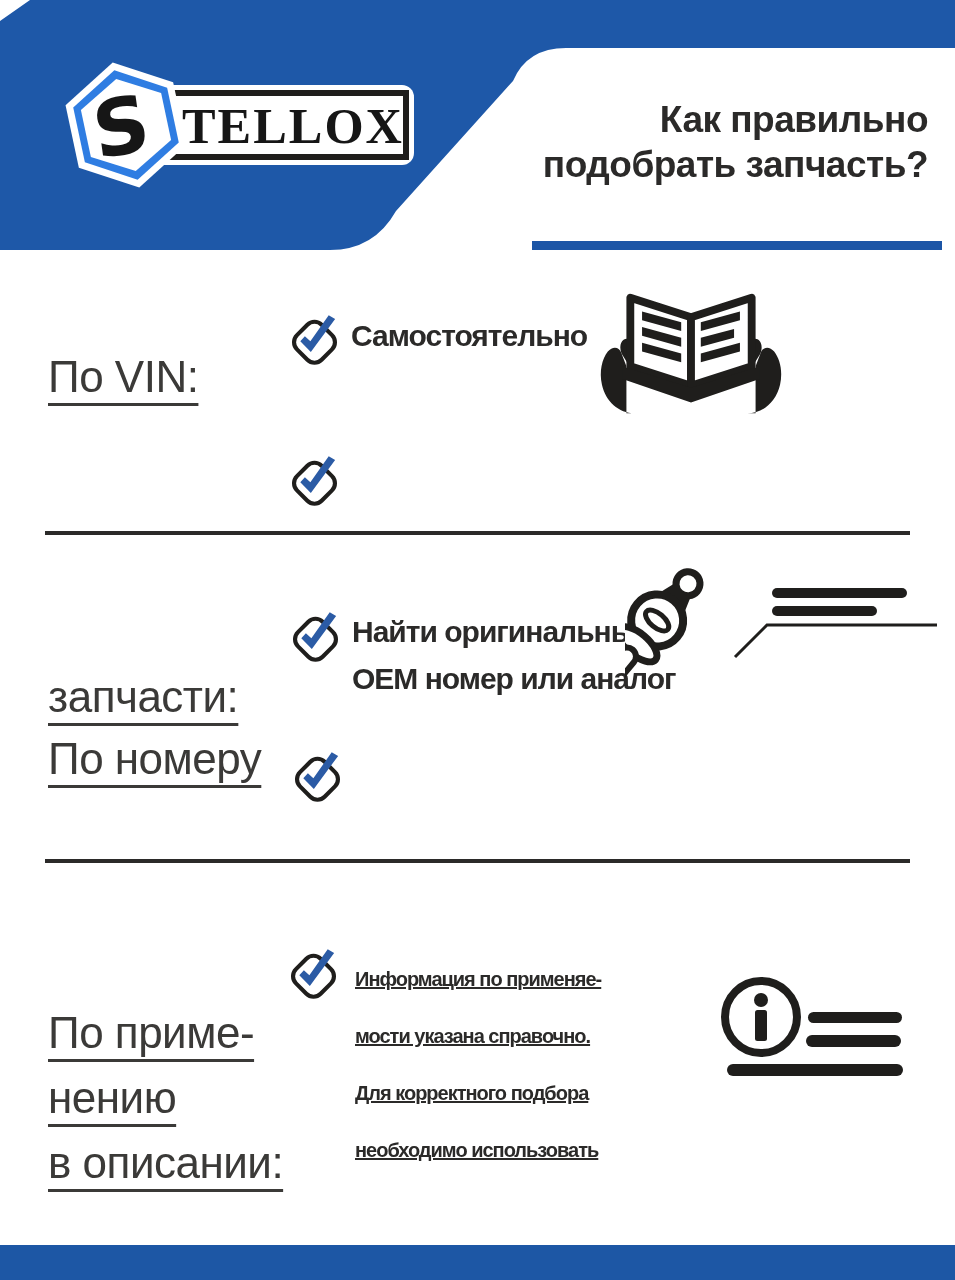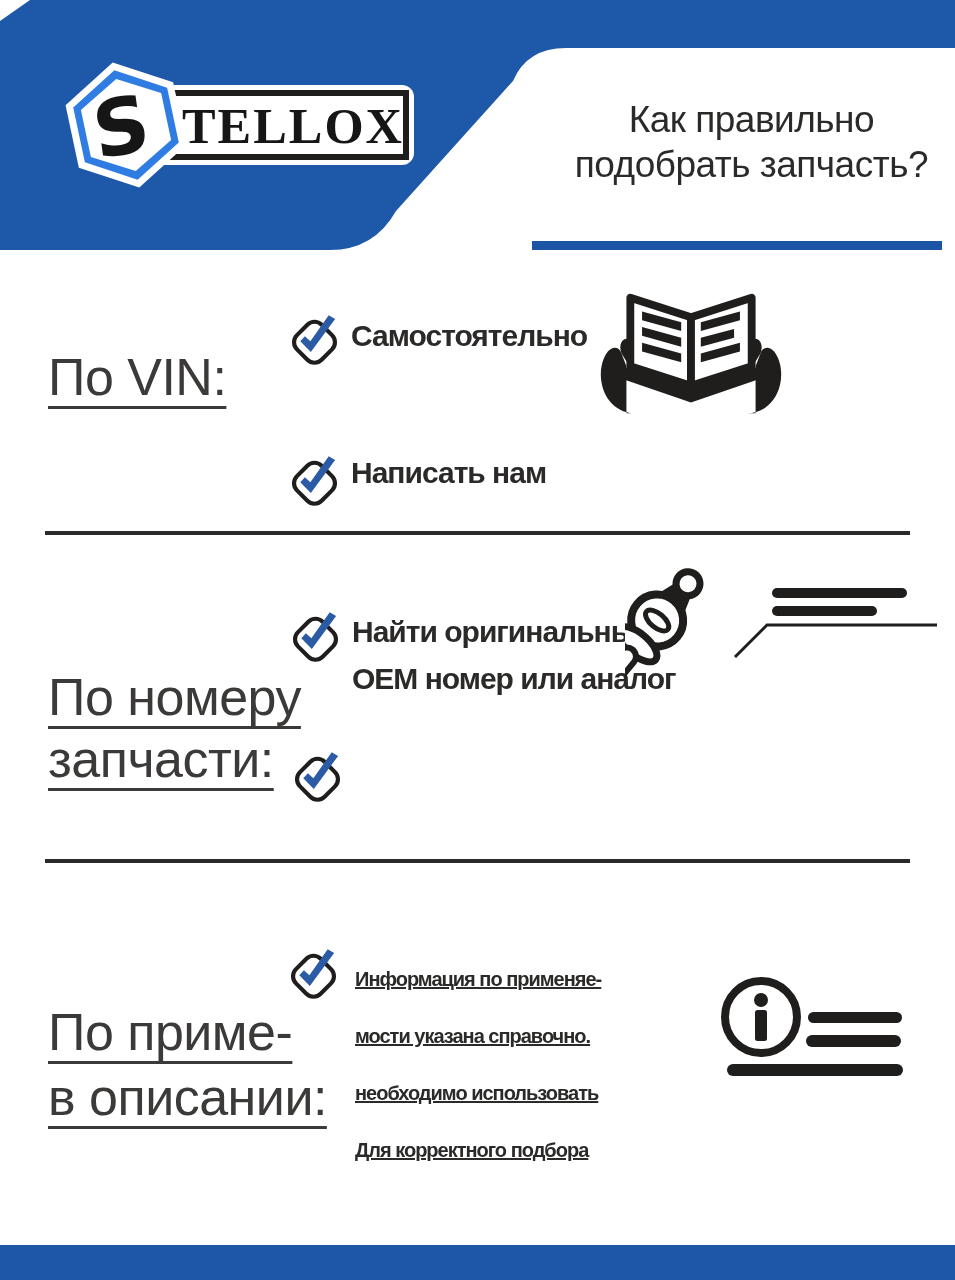--- a/index.html
+++ b/index.html
@@ -4,32 +4,32 @@
 <style>
   html,body{margin:0;padding:0;background:#e8e8e8;}
   .canvas{
     position:relative;width:955px;height:1280px;margin:0 auto;
     background:#ffffff;overflow:hidden;
     font-family:"Liberation Sans",sans-serif;color:var(--text_dark);
   }
   .abs{position:absolute;}
   
   .title{
-    position:absolute;right:27px;top:97px;text-align:center;
-    font-size:37px;font-weight:400;line-height:45px;letter-spacing:-0.5px;
+    position:absolute;right:27px;top:97px;text-align:right;
+    font-size:37px;font-weight:700;line-height:45px;letter-spacing:-0.5px;
     color:var(--text_dark);
   }
   .title span{display:block;}
   .title-bar{
     position:absolute;left:532px;top:241px;width:410px;height:9px;
     background:var(--underline_bar_blue);
   }
   
   .sec-heading{
-    position:absolute;font-size:52px;font-weight:400;letter-spacing:-0.5px;
+    position:absolute;font-size:44px;font-weight:400;letter-spacing:-0.5px;
     color:var(--heading_gray);
   }
   .hline{
     display:block;text-decoration:underline;
     text-decoration-thickness:3px;text-underline-offset:11px;
     text-decoration-color:var(--heading_gray);
   }
   .item-text{
     position:absolute;font-size:30px;font-weight:700;letter-spacing:-1px;
     color:var(--text_dark);
@@ -92,23 +92,20 @@
     <path d="M14.5 34 L26 45.5 L52.5 9.5 L45.5 5.5 L25.5 34 L19.5 28.5 Z" class="check-fill"></path>
   </svg>
   <div class="item-text lh52" style="left:351px;top:310px">
     <span>Самостоятельно</span>
   </div>
 
   <svg class="abs" style="left:287px;top:451px" width="55" height="59" viewBox="0 0 60 64">
     <rect x="11" y="16" width="38" height="38" rx="11" transform="rotate(45 30 35)" class="white-fill ink-stroke" stroke-width="4.5"></rect>
     <path d="M14.5 34 L26 45.5 L52.5 9.5 L45.5 5.5 L25.5 34 L19.5 28.5 Z" class="check-fill"></path>
   </svg>
-  <div class="item-text lh52" style="left:351px;top:447px">
-    <span>Написать нам</span>
-  </div>
 
   <svg class="abs" style="left:593px;top:284px" width="196" height="137" viewBox="0 0 200 140">
     <g class="ink-fill">
       <path d="M46,132 C28,134 13,121 9,103 C6,89 9,77 15,69 C20,63 27,64 29,71 L34,84 L34,132 Z"></path>
       <path d="M29,71 C24,57 36,51 41,61 L50,78 L42,92 Z"></path>
       <g transform="translate(200,0) scale(-1,1)">
         <path d="M46,132 C28,134 13,121 9,103 C6,89 9,77 15,69 C20,63 27,64 29,71 L34,84 L34,132 Z"></path>
         <path d="M29,71 C24,57 36,51 41,61 L50,78 L42,92 Z"></path>
       </g>
     </g>
@@ -121,22 +118,22 @@
       <polygon points="110,39 150,28 150,37 110,48"></polygon>
       <polygon points="110,55 144,46 144,55 110,64"></polygon>
       <polygon points="110,71 150,60 150,69 110,80"></polygon>
       <polygon points="30,84 100,106 170,84 170,97 100,121 30,97"></polygon>
     </g>
   </svg>
 
   <div class="divider" style="top:531px"></div>
 
   <div class="sec-heading" style="left:48px;top:666px;line-height:62px">
+    <span class="hline">запчасти:</span>
     <span class="hline">По номеру</span>
-    <span class="hline">запчасти:</span>
   </div>
 
   <svg class="abs" style="left:288px;top:607px" width="55" height="59" viewBox="0 0 60 64">
     <rect x="11" y="16" width="38" height="38" rx="11" transform="rotate(45 30 35)" class="white-fill ink-stroke" stroke-width="4.5"></rect>
     <path d="M14.5 34 L26 45.5 L52.5 9.5 L45.5 5.5 L25.5 34 L19.5 28.5 Z" class="check-fill"></path>
   </svg>
   <div class="item-text lh47" style="left:352px;top:608px">
     <span>Найти оригинальный</span>
     <span>OEM номер или аналог</span>
   </div>
@@ -160,32 +157,33 @@
       <ellipse cx="0" cy="165" rx="28" ry="13" class="white-fill ink-stroke" stroke-width="7"></ellipse>
       <ellipse cx="0" cy="186" rx="22" ry="10" class="white-fill ink-stroke" stroke-width="6"></ellipse>
       <rect x="-17" y="192" width="34" height="30" rx="7" class="ink-fill"></rect>
     </g>
   </svg>
 
   <div class="divider" style="top:859px"></div>
 
   <div class="sec-heading" style="left:48px;top:1000px;line-height:65px">
     <span class="hline">По приме-</span>
+    <span class="hline">нению</span>
     <span class="hline">в описании:</span>
   </div>
 
   <svg class="abs" style="left:286px;top:944px" width="55" height="59" viewBox="0 0 60 64">
     <rect x="11" y="16" width="38" height="38" rx="11" transform="rotate(45 30 35)" class="white-fill ink-stroke" stroke-width="4.5"></rect>
     <path d="M14.5 34 L26 45.5 L52.5 9.5 L45.5 5.5 L25.5 34 L19.5 28.5 Z" class="check-fill"></path>
   </svg>
   <div class="item-text s3-text" style="left:355px;top:951px">
     <span>Информация по применяе-</span>
     <span>мости указана справочно.</span>
+    <span>Для корректного подбора</span>
     <span>необходимо использовать</span>
-    <span>Для корректного подбора</span>
   </div>
 
   <svg class="abs" style="left:714px;top:975px" width="195" height="110" viewBox="0 0 195 110">
     <circle cx="47" cy="42" r="36" class="no-fill ink-stroke" stroke-width="8"></circle>
     <circle cx="47" cy="25" r="7" class="ink-fill"></circle>
     <rect x="41" y="35" width="12" height="31" rx="2.5" class="ink-fill"></rect>
     <rect x="94" y="37" width="94" height="11" rx="5.5" class="ink-fill"></rect>
     <rect x="92" y="60" width="95" height="12" rx="6" class="ink-fill"></rect>
     <rect x="13" y="89" width="176" height="12" rx="6" class="ink-fill"></rect>
   </svg>

